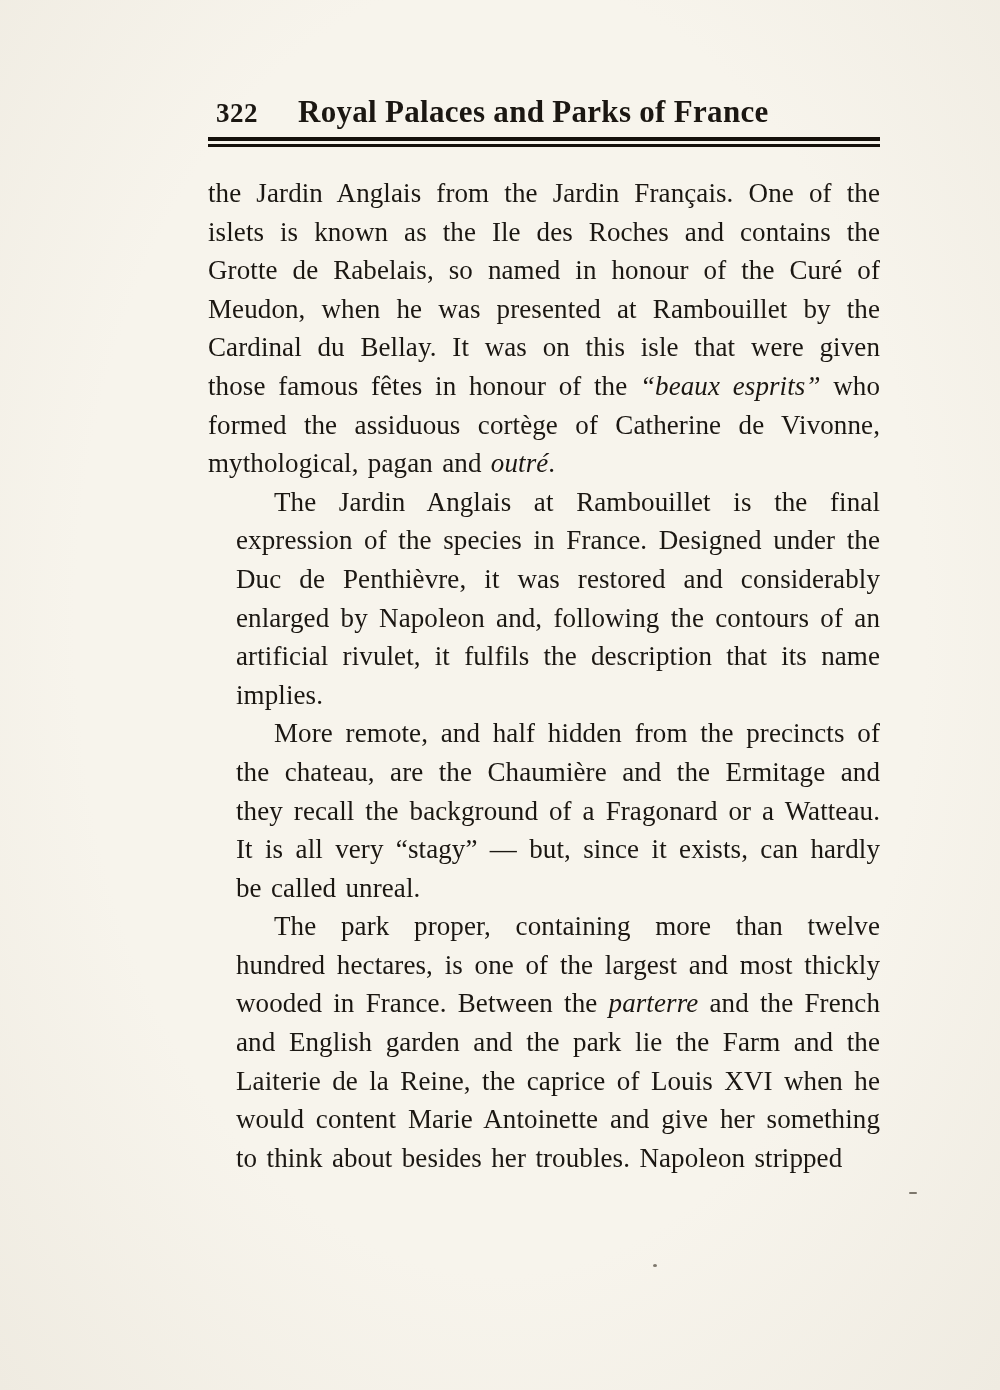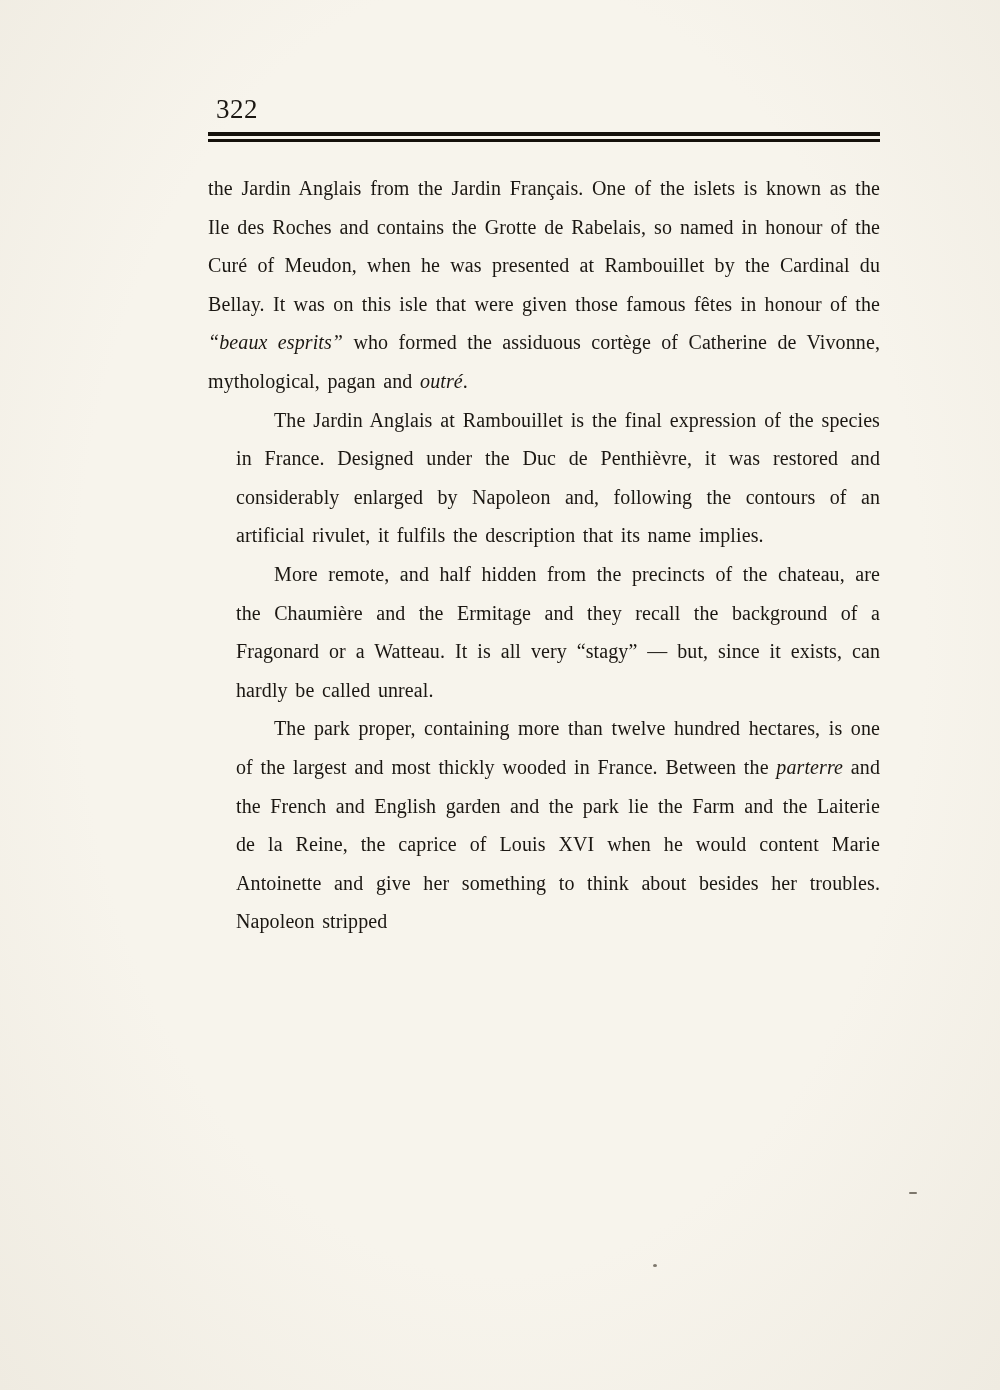--- a/index.html
+++ b/index.html
@@ -23,40 +23,40 @@
     left: 208px;
     top: 94px;
     width: 672px;
   }
   .page-header {
     display: flex;
     align-items: baseline;
     padding-left: 8px;
   }
   .page-number {
-    font-weight: normal;
+    font-weight: bold;
     font-size: 27px;
     letter-spacing: 0.5px;
   }
   .header-title {
     font-weight: bold;
     font-size: 31px;
     letter-spacing: 0.3px;
     margin-left: 40px;
     white-space: nowrap;
   }
   .double-rule {
     margin-top: 7px;
     height: 3px;
     border-top: 4px solid #15110b;
     border-bottom: 3px solid #15110b;
   }
   .body-text {
     margin-top: 27px;
-    font-size: 20px;
+    font-size: 27px;
     line-height: 38.6px;
     text-align: justify;
     word-spacing: 2.5px;
     letter-spacing: 0.1px;
   }
   .body-text p {
     margin: 0;
   }
   .body-text p.indent {
     text-indent: 38px;
@@ -85,20 +85,21 @@
   }
 </style>
 </head>
 <body>
 
 <div class="page">
   <div class="content">
 
     <div class="page-header">
       <span class="page-number">322</span>
+      <span class="header-title">Royal Palaces and Parks of France</span>
     </div>
 
     <div class="double-rule"></div>
 
     <div class="body-text">
         <p><span>the Jardin Anglais from the Jardin Français. One of the islets is known as the Ile des Roches and contains the Grotte de Rabelais, so named in honour of the Curé of Meudon, when he was presented at Rambouillet by the Cardinal du Bellay.  It was on this isle that were given those famous fêtes in honour of the </span><span class="it">“beaux esprits”</span><span> who formed the assiduous cortège of Catherine de Vivonne, mythological, pagan and </span><span class="it">outré</span><span>.</span></p>
         <p class="indent"><span>The Jardin Anglais at Rambouillet is the final expression of the species in France.  Designed under the Duc de Penthièvre, it was restored and considerably enlarged by Napoleon and, following the contours of an artificial rivulet, it fulfils the description that its name implies.</span></p>
         <p class="indent"><span>More remote, and half hidden from the precincts of the chateau, are the Chaumière and the Ermitage and they recall the background of a Fragonard or a Watteau.  It is all very “stagy” — but, since it exists, can hardly be called unreal.</span></p>
         <p class="indent"><span>The park proper, containing more than twelve hundred hectares, is one of the largest and most thickly wooded in France.  Between the </span><span class="it">parterre</span><span> and the French and English garden and the park lie the Farm and the Laiterie de la Reine, the caprice of Louis XVI when he would content Marie Antoinette and give her something to think about besides her troubles.  Napoleon stripped</span></p>
       </div>

